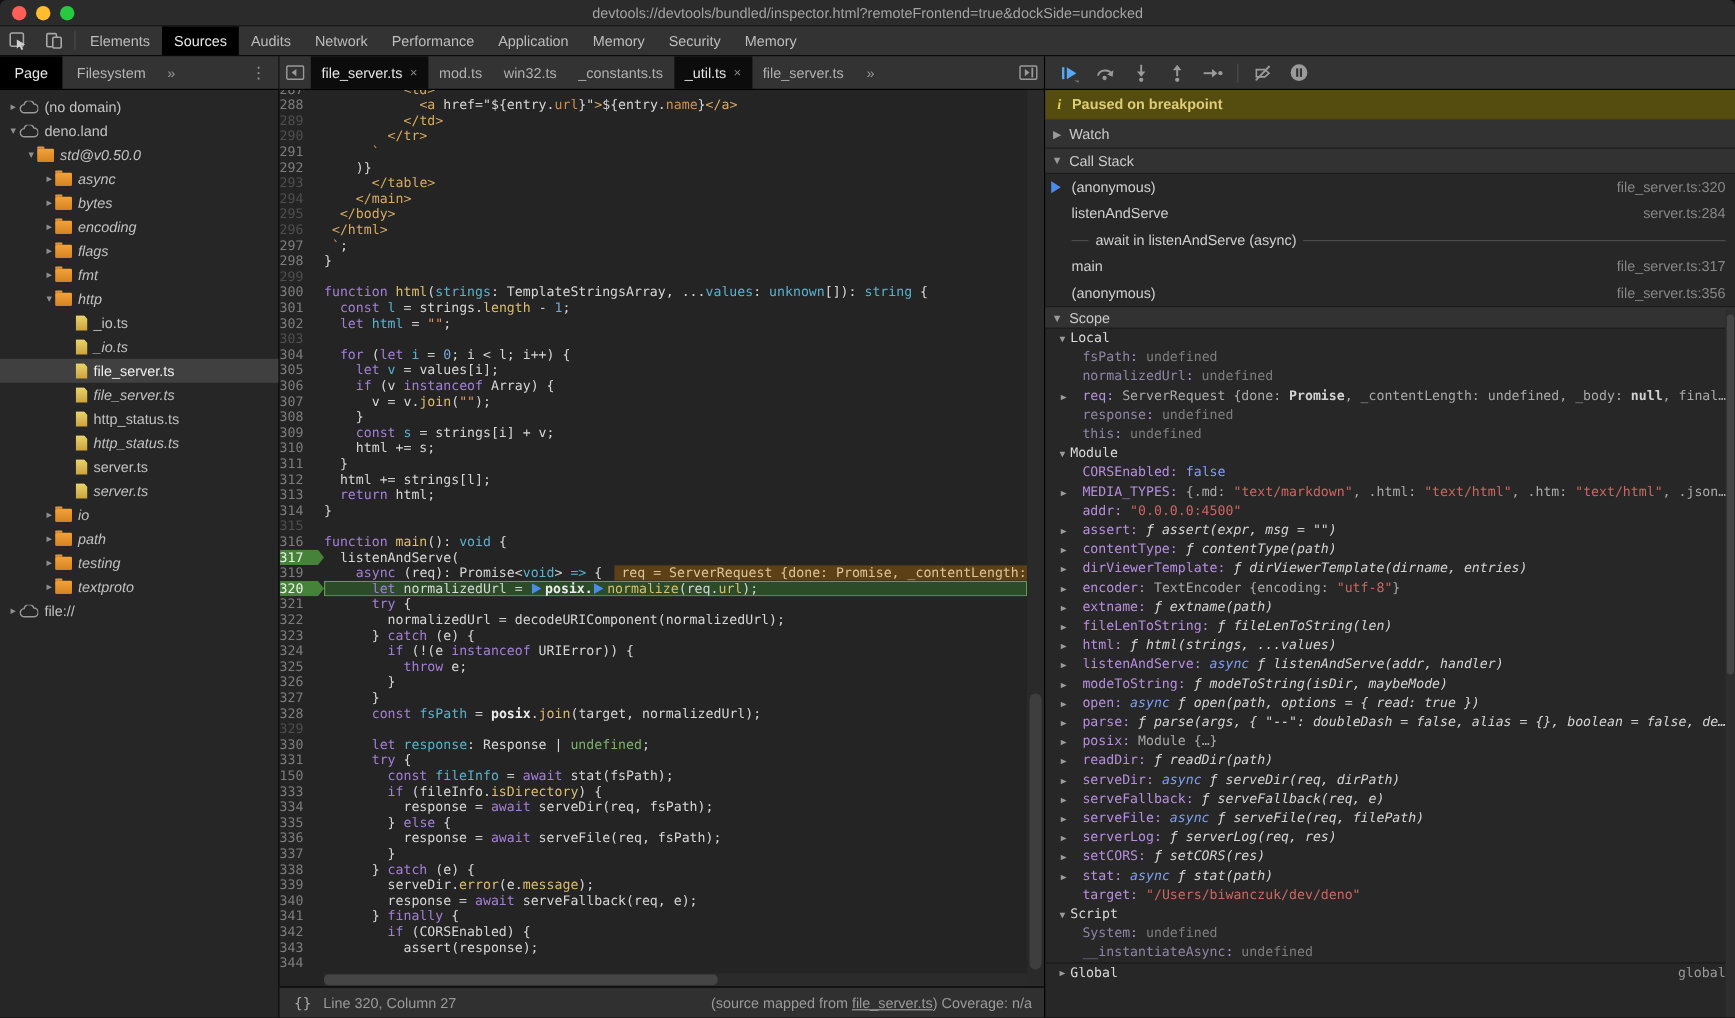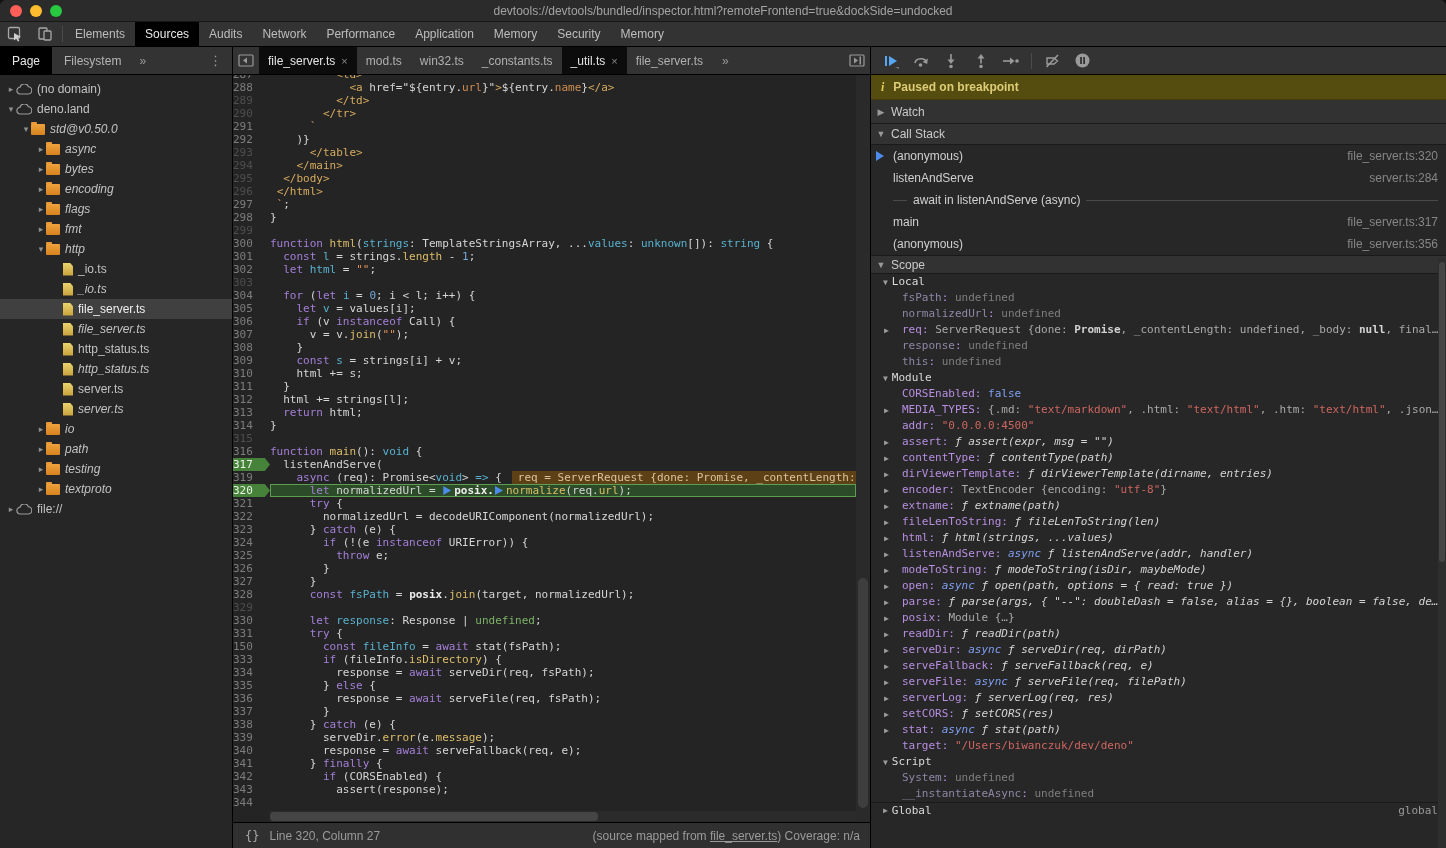--- a/index.html
+++ b/index.html
@@ -341,21 +341,21 @@
           <div class="cline"><span class="gut dim">296</span><span class="cbody"><span class="t"> </span><span class="tg">&lt;/html&gt;</span></span></div>
           <div class="cline"><span class="gut">297</span><span class="cbody"><span class="str"> `</span><span class="t">;</span></span></div>
           <div class="cline"><span class="gut">298</span><span class="cbody"><span class="t">}</span></span></div>
           <div class="cline"><span class="gut dim">299</span><span class="cbody"></span></div>
           <div class="cline"><span class="gut">300</span><span class="cbody"><span class="kw">function </span><span class="fn">html</span><span class="t">(</span><span class="def">strings</span><span class="t">: TemplateStringsArray, ...</span><span class="def">values</span><span class="t">: </span><span class="def">unknown</span><span class="t">[]): </span><span class="def">string</span><span class="t"> {</span></span></div>
           <div class="cline"><span class="gut">301</span><span class="cbody"><span class="t">  </span><span class="kw">const </span><span class="def">l</span><span class="t"> = strings.</span><span class="fn">length</span><span class="t"> - </span><span class="num">1</span><span class="t">;</span></span></div>
           <div class="cline"><span class="gut">302</span><span class="cbody"><span class="t">  </span><span class="kw">let </span><span class="def">html</span><span class="t"> = </span><span class="str">""</span><span class="t">;</span></span></div>
           <div class="cline"><span class="gut dim">303</span><span class="cbody"></span></div>
           <div class="cline"><span class="gut">304</span><span class="cbody"><span class="t">  </span><span class="kw">for </span><span class="t">(</span><span class="kw">let </span><span class="def">i</span><span class="t"> = </span><span class="num">0</span><span class="t">; i &lt; l; i++) {</span></span></div>
           <div class="cline"><span class="gut">305</span><span class="cbody"><span class="t">    </span><span class="kw">let </span><span class="def">v</span><span class="t"> = values[i];</span></span></div>
-          <div class="cline"><span class="gut">306</span><span class="cbody"><span class="t">    </span><span class="kw">if </span><span class="t">(v </span><span class="kw">instanceof </span><span class="t">Call) {</span></span></div>
+          <div class="cline"><span class="gut">306</span><span class="cbody"><span class="t">    </span><span class="kw">if </span><span class="t">(v </span><span class="kw">instanceof </span><span class="t">Array) {</span></span></div>
           <div class="cline"><span class="gut">307</span><span class="cbody"><span class="t">      v = v.</span><span class="fn">join</span><span class="t">(</span><span class="str">""</span><span class="t">);</span></span></div>
           <div class="cline"><span class="gut">308</span><span class="cbody"><span class="t">    }</span></span></div>
           <div class="cline"><span class="gut">309</span><span class="cbody"><span class="t">    </span><span class="kw">const </span><span class="def">s</span><span class="t"> = strings[i] + v;</span></span></div>
           <div class="cline"><span class="gut">310</span><span class="cbody"><span class="t">    html += s;</span></span></div>
           <div class="cline"><span class="gut">311</span><span class="cbody"><span class="t">  }</span></span></div>
           <div class="cline"><span class="gut">312</span><span class="cbody"><span class="t">  html += strings[l];</span></span></div>
           <div class="cline"><span class="gut">313</span><span class="cbody"><span class="t">  </span><span class="kw">return </span><span class="t">html;</span></span></div>
           <div class="cline"><span class="gut">314</span><span class="cbody"><span class="t">}</span></span></div>
           <div class="cline"><span class="gut dim">315</span><span class="cbody"></span></div>
           <div class="cline"><span class="gut">316</span><span class="cbody"><span class="kw">function </span><span class="fn">main</span><span class="t">(): </span><span class="def">void</span><span class="t"> {</span></span></div>

